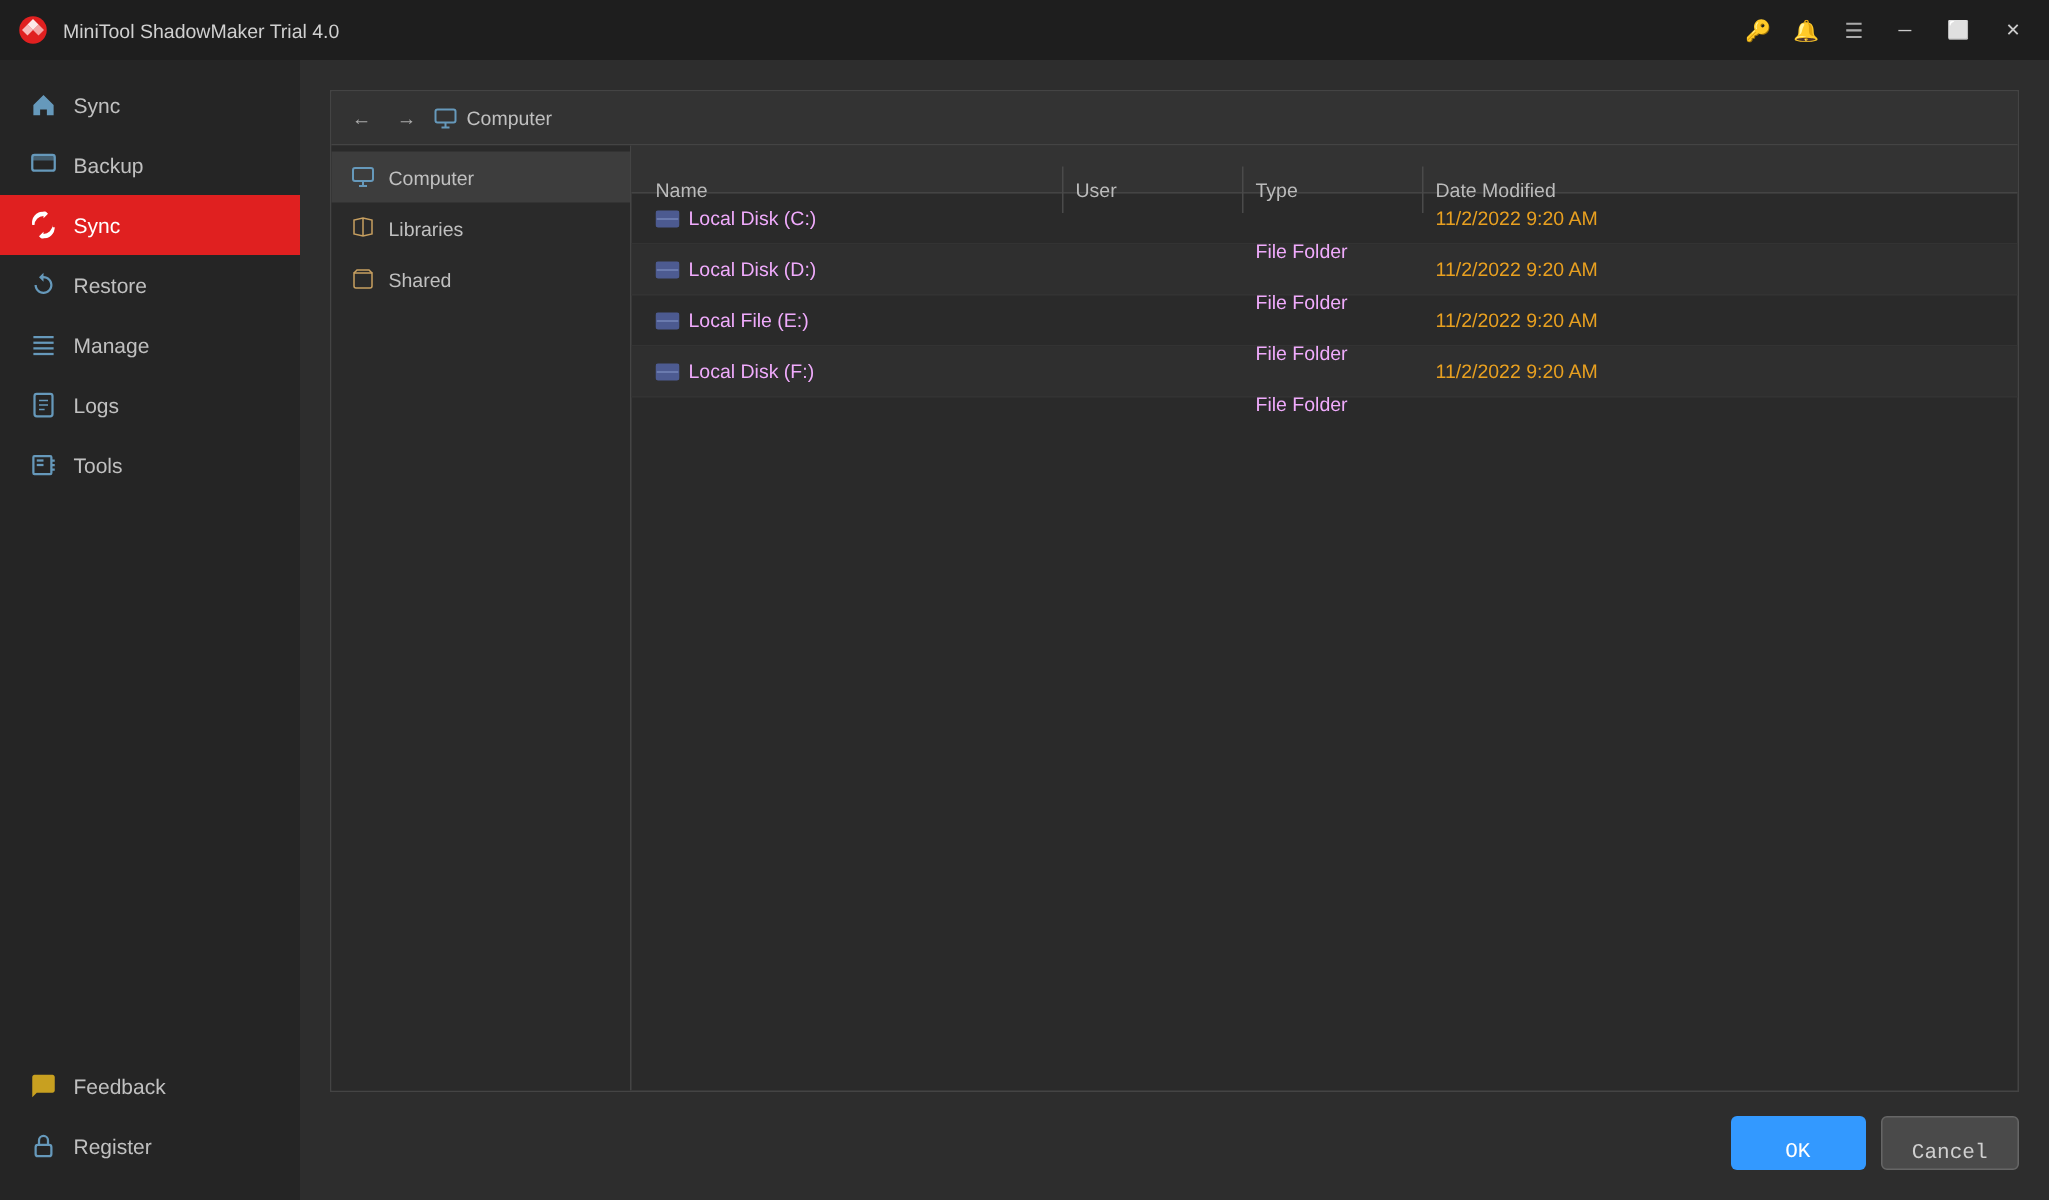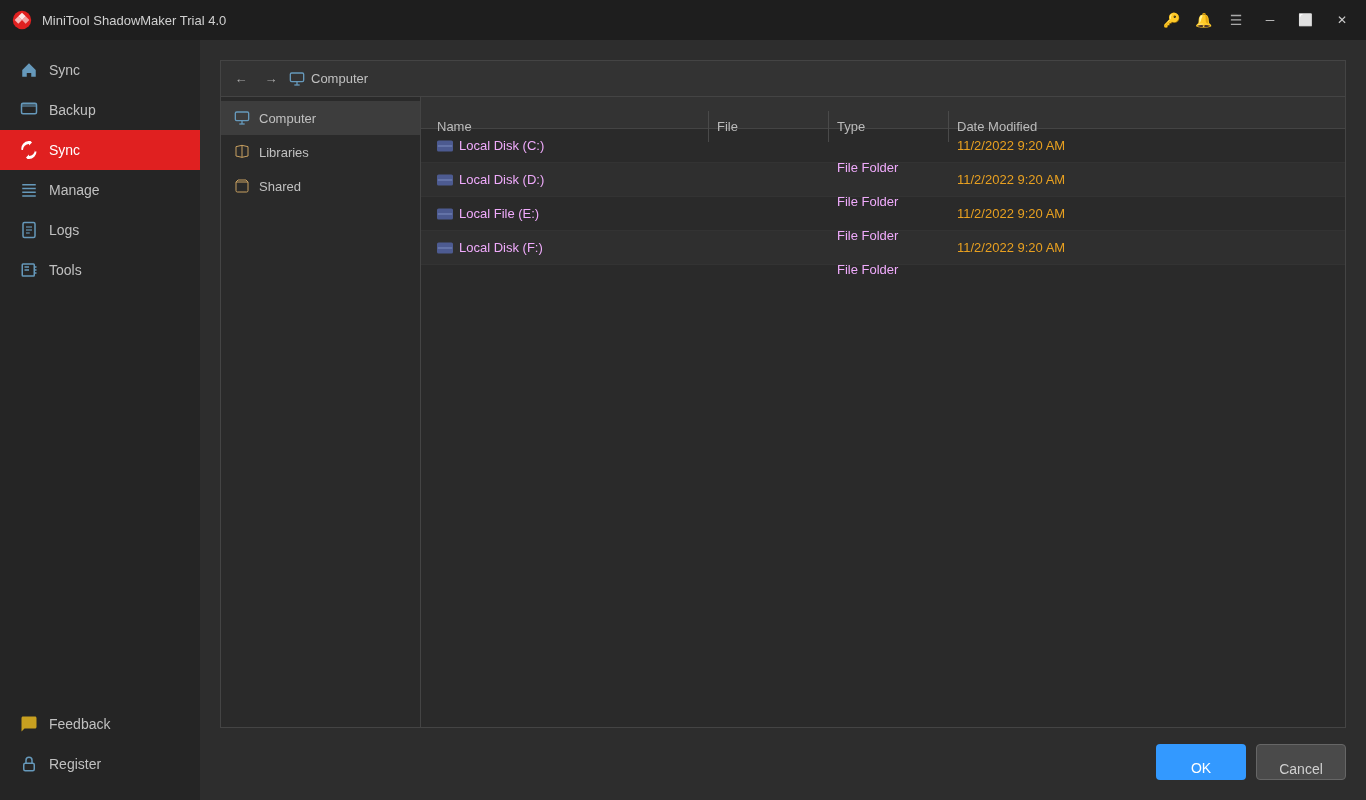--- a/index.html
+++ b/index.html
@@ -264,20 +264,21 @@
       padding-top: 16px;
     }
     .btn {
       height: 36px;
       min-width: 90px;
       border: none;
       border-radius: 4px;
       font-size: 14px;
       cursor: pointer;
       padding: 16px 20px;
+      font-family: Liberation Mono, monospace;
     }
     .btn-ok {
       background: #3399ff;
       color: #fff;
     }
     .btn-cancel {
       background: #4a4a4a;
       color: #d0d0d0;
       border: 1px solid #666;
     }
@@ -334,20 +335,28 @@
       <div class="nav-icon">
         <svg width="18" height="18" viewBox="0 0 24 24" fill="white">
             <path d="M4 12a8 8 0 018-8v2l4-4-4-4v2A10 10 0 002 12h2zm16 0a8 8 0 01-8 8v-2l-4 4 4 4v-2a10 10 0 0010-10h-2z"></path>
           </svg>
       </div>
       <span>Sync</span>
     </div>
     <div class="nav-item">
       <div class="nav-icon">
         <svg width="18" height="18" viewBox="0 0 24 24" fill="#6699bb">
+            <path d="M12 4V1L8 5l4 4V6c3.3 0 6 2.7 6 6s-2.7 6-6 6-6-2.7-6-6H4c0 4.4 3.6 8 8 8s8-3.6 8-8-3.6-8-8-8z"></path>
+          </svg>
+      </div>
+      <span>Restore</span>
+    </div>
+    <div class="nav-item">
+      <div class="nav-icon">
+        <svg width="18" height="18" viewBox="0 0 24 24" fill="#6699bb">
             <rect x="3" y="4" width="18" height="2"></rect>
             <rect x="3" y="9" width="18" height="2"></rect>
             <rect x="3" y="14" width="18" height="2"></rect>
             <rect x="3" y="19" width="18" height="2"></rect>
           </svg>
       </div>
       <span>Manage</span>
     </div>
     <div class="nav-item">
       <div class="nav-icon">
@@ -441,21 +450,21 @@
           </div>
         </div>
 
         <div id="file-list">
 
           <div id="col-headers">
             <div class="col-header col-name">
               <span>Name</span>
             </div>
             <div class="col-header col-size">
-              <span>File</span>
+              <span>User</span>
             </div>
             <div class="col-header col-type">
               <span>Type</span>
             </div>
             <div class="col-header col-date">
               <span>Date Modified</span>
             </div>
           </div>
 
           <div id="file-rows">

